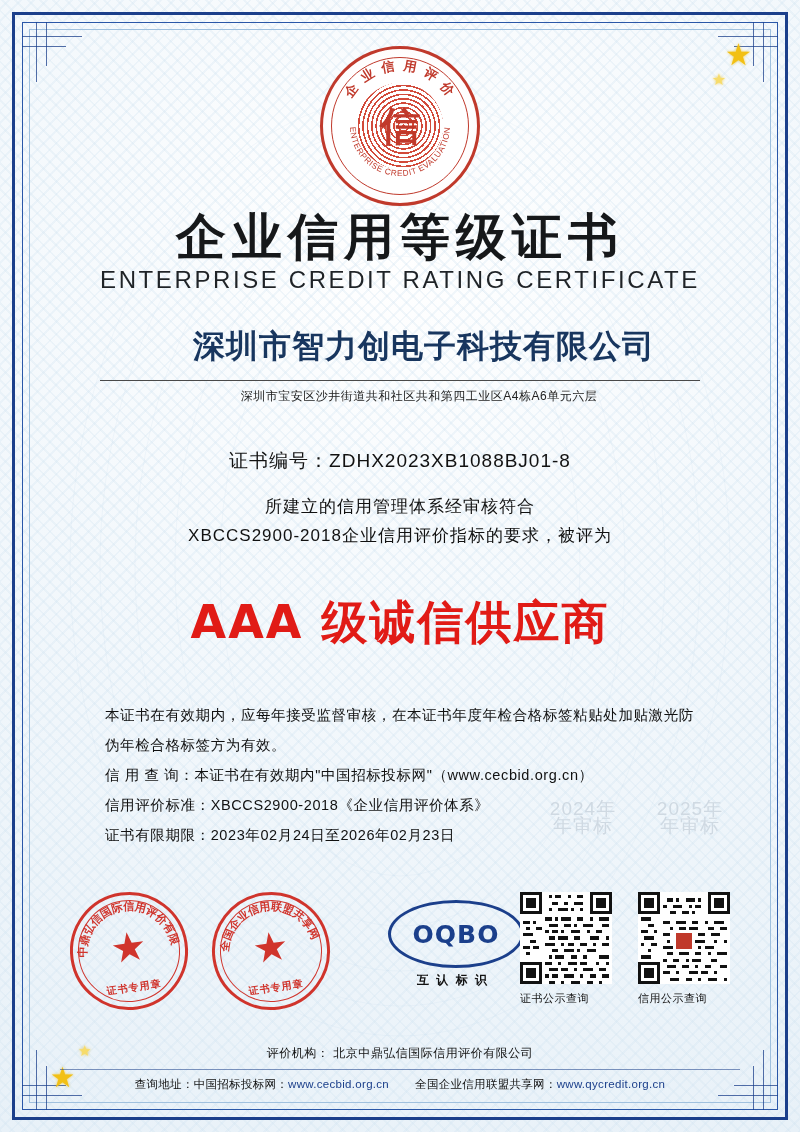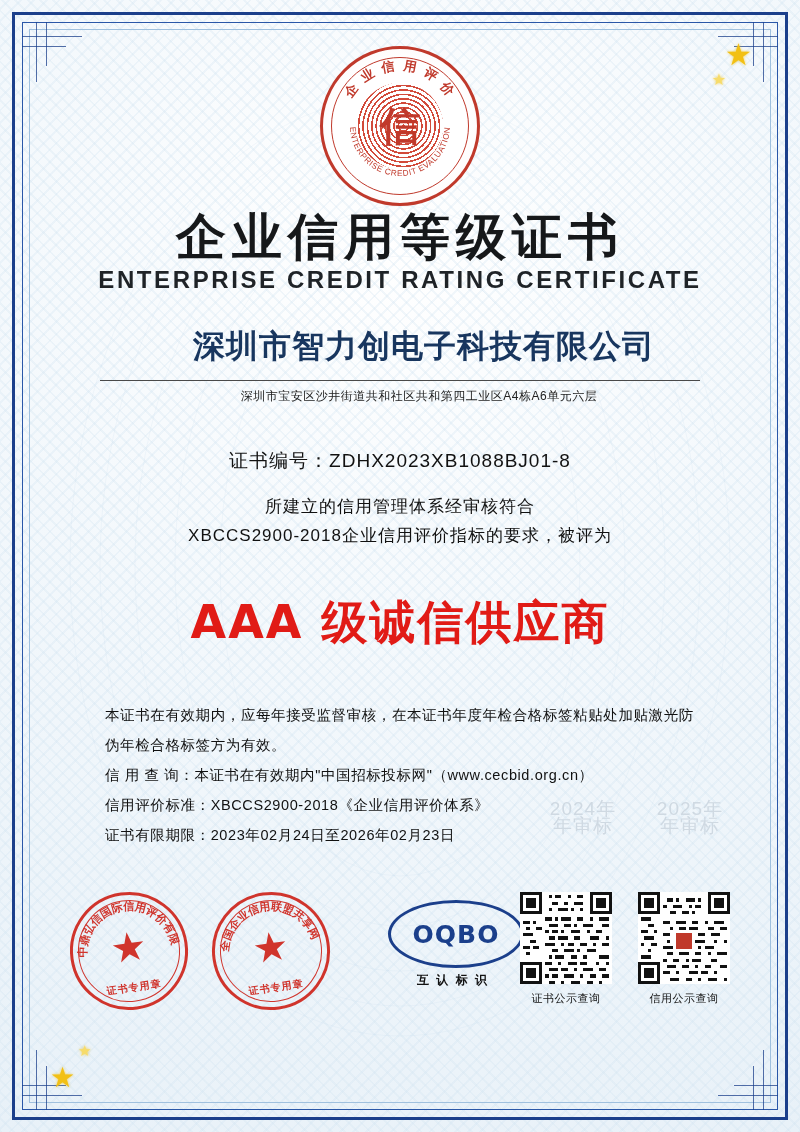--- a/index.html
+++ b/index.html
@@ -103,21 +103,21 @@
   }
 
   
   .title-cn{
     position:absolute;top:204px;left:0;right:0;text-align:center;
     font-family:"DejaVu Sans","Liberation Sans",sans-serif;
     font-size:50px;font-weight:bold;letter-spacing:6px;color:#16181a;
   }
   .title-en{
     position:absolute;top:266px;left:0;right:0;text-align:center;
-    font-size:24px;font-weight:bold;letter-spacing:2.6px;color:#1f2327;
+    font-size:24px;font-weight:normal;letter-spacing:2.6px;color:#1f2327;
   }
   .company{
     position:absolute;top:325px;left:0;right:0;text-align:center;
     font-family:"DejaVu Sans","Liberation Sans",sans-serif;
     font-size:32px;font-weight:bold;letter-spacing:1px;color:#18365f;margin-left:48px;
   }
   .rule{
     position:absolute;top:380px;left:100px;right:100px;height:1px;
     background:#4a4a4a;
   }
@@ -200,21 +200,21 @@
     font-size:12px;font-weight:bold;color:#111;letter-spacing:2px;
   }
 
   .qr{
     position:absolute;top:0;width:92px;
   }
   .qr .code{
     width:92px;height:92px;background:#fff;
   }
   .qr .cap{
-    margin-top:3px;text-align:center;font-size:11px;color:#111;letter-spacing:.5px;
+    margin-top:3px;font-size:11px;color:#111;letter-spacing:.5px;
   }
   .qr.q1{left:460px;}
   .qr.q2{left:578px;}
 
   
   .footer{
     position:absolute;left:40px;right:40px;bottom:40px;text-align:center;
   }
   .footer .org{
     font-size:12px;color:#111;letter-spacing:.5px;margin-bottom:7px;
@@ -544,14 +544,21 @@
             <rect x="19" y="27" width="1" height="1"></rect>
             <rect x="22" y="27" width="3" height="1"></rect>
             <rect x="27" y="27" width="1" height="1"></rect>
         </g>
       </svg>
       <div class="cap">信用公示查询</div>
     </div>
 
   </div>
 
+  <div class="footer">
+    <div class="org">评价机构： 北京中鼎弘信国际信用评价有限公司</div>
+    <div class="line"></div>
+    <div class="sites">
+      <span>查询地址：</span><span>中国招标投标网：</span><span class="lnk">www.cecbid.org.cn</span><span class="sep"></span><span>全国企业信用联盟共享网：</span><span class="lnk">www.qycredit.org.cn</span>
+    </div>
+  </div>
 
 </div>
 
 </body></html>

